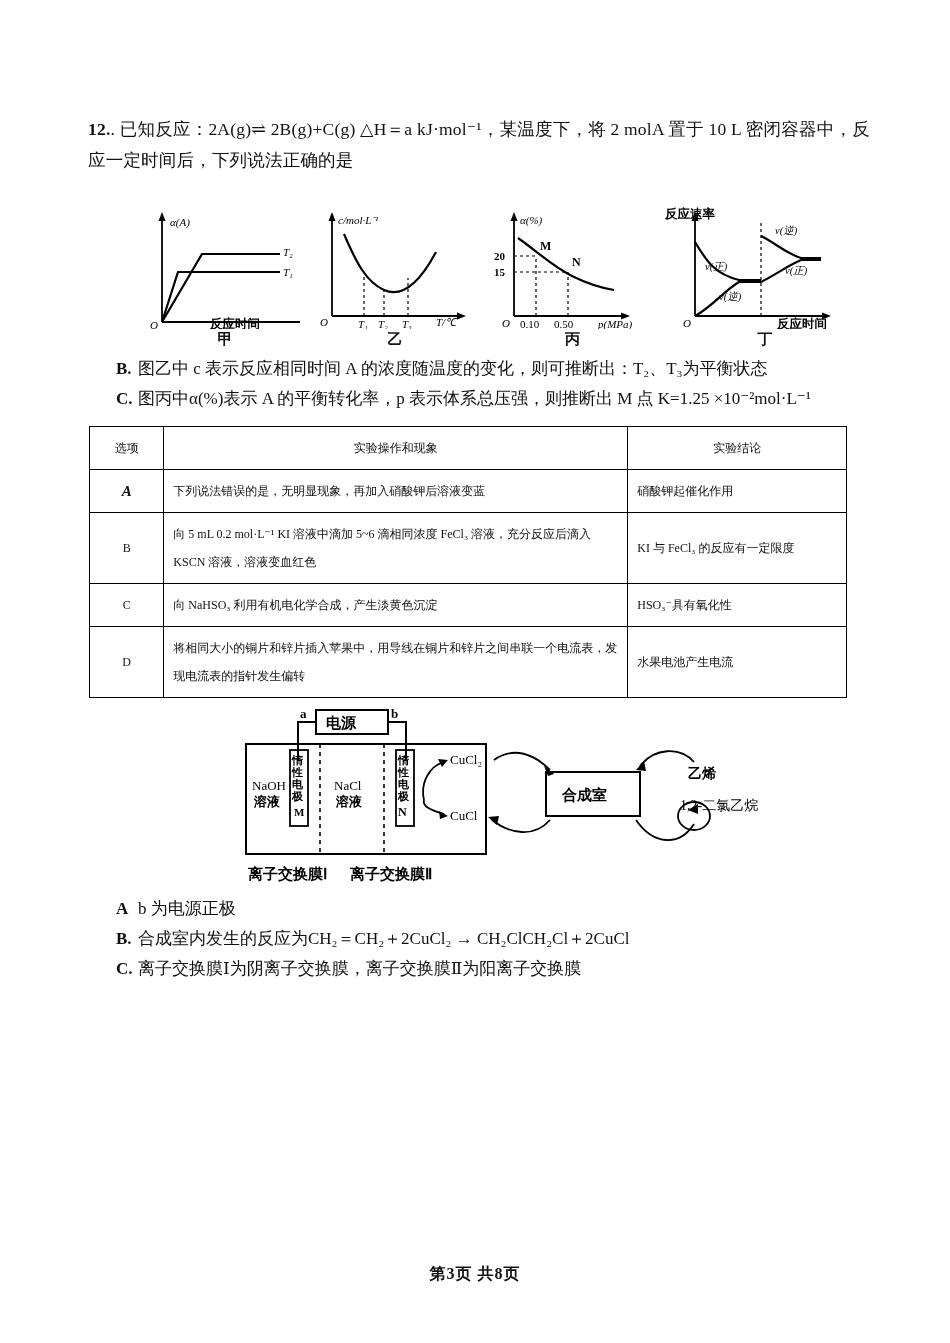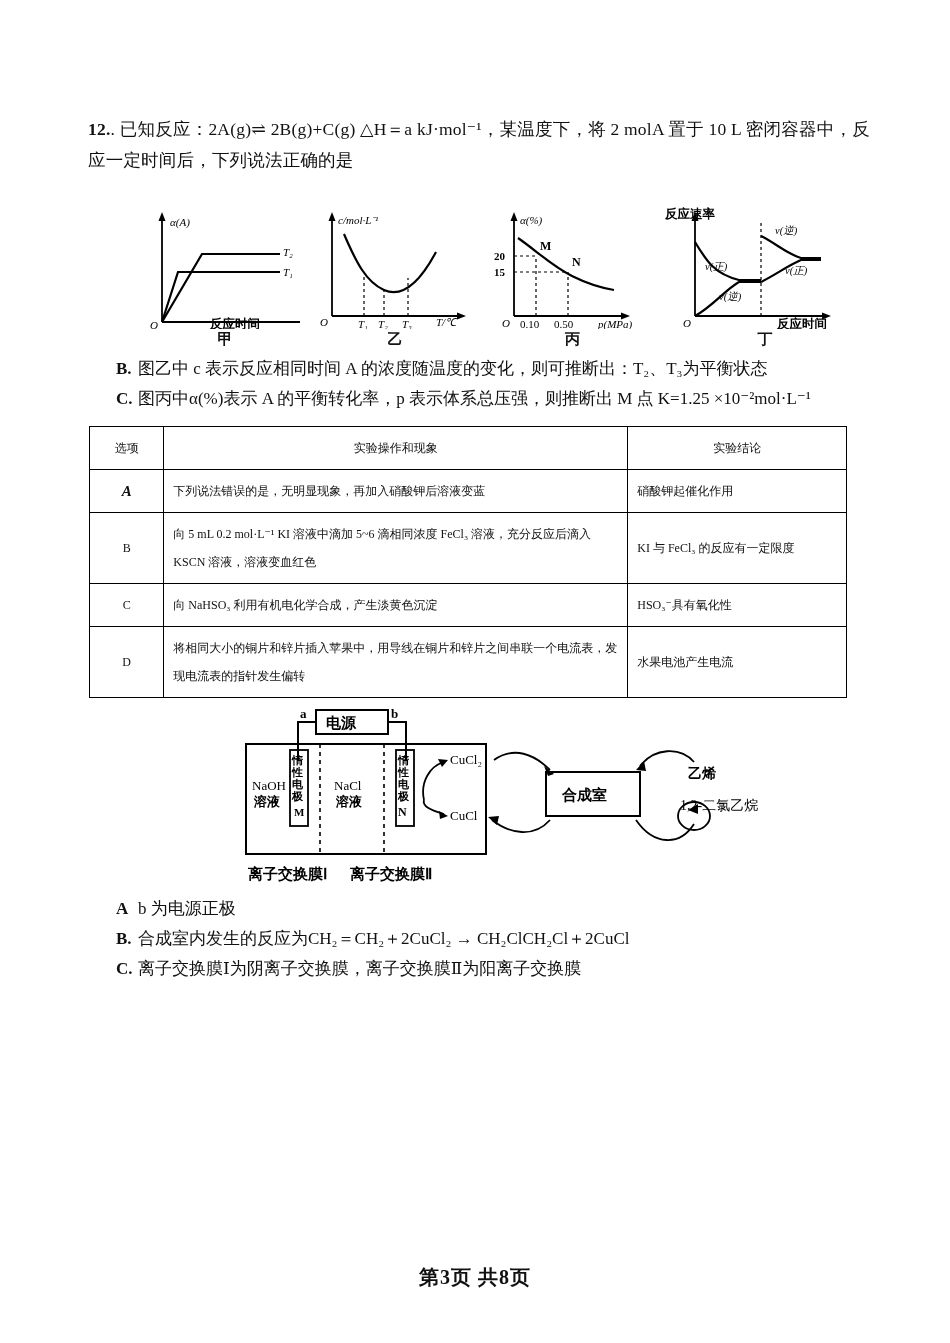--- a/index.html
+++ b/index.html
@@ -99,21 +99,21 @@
   }
   .apparatus svg { position: absolute; left: 150px; top: 0; }
 
   
   .footer {
     position: absolute;
     left: 0;
     top: 1258px;
     width: 950px;
     text-align: center;
-    font-size: 20px;
+    font-size: 16px;
     font-weight: bold;
     letter-spacing: 1px;
   }
 </style>
 </head>
 <body>
 
 <div class="page">
   <div class="content">
 

